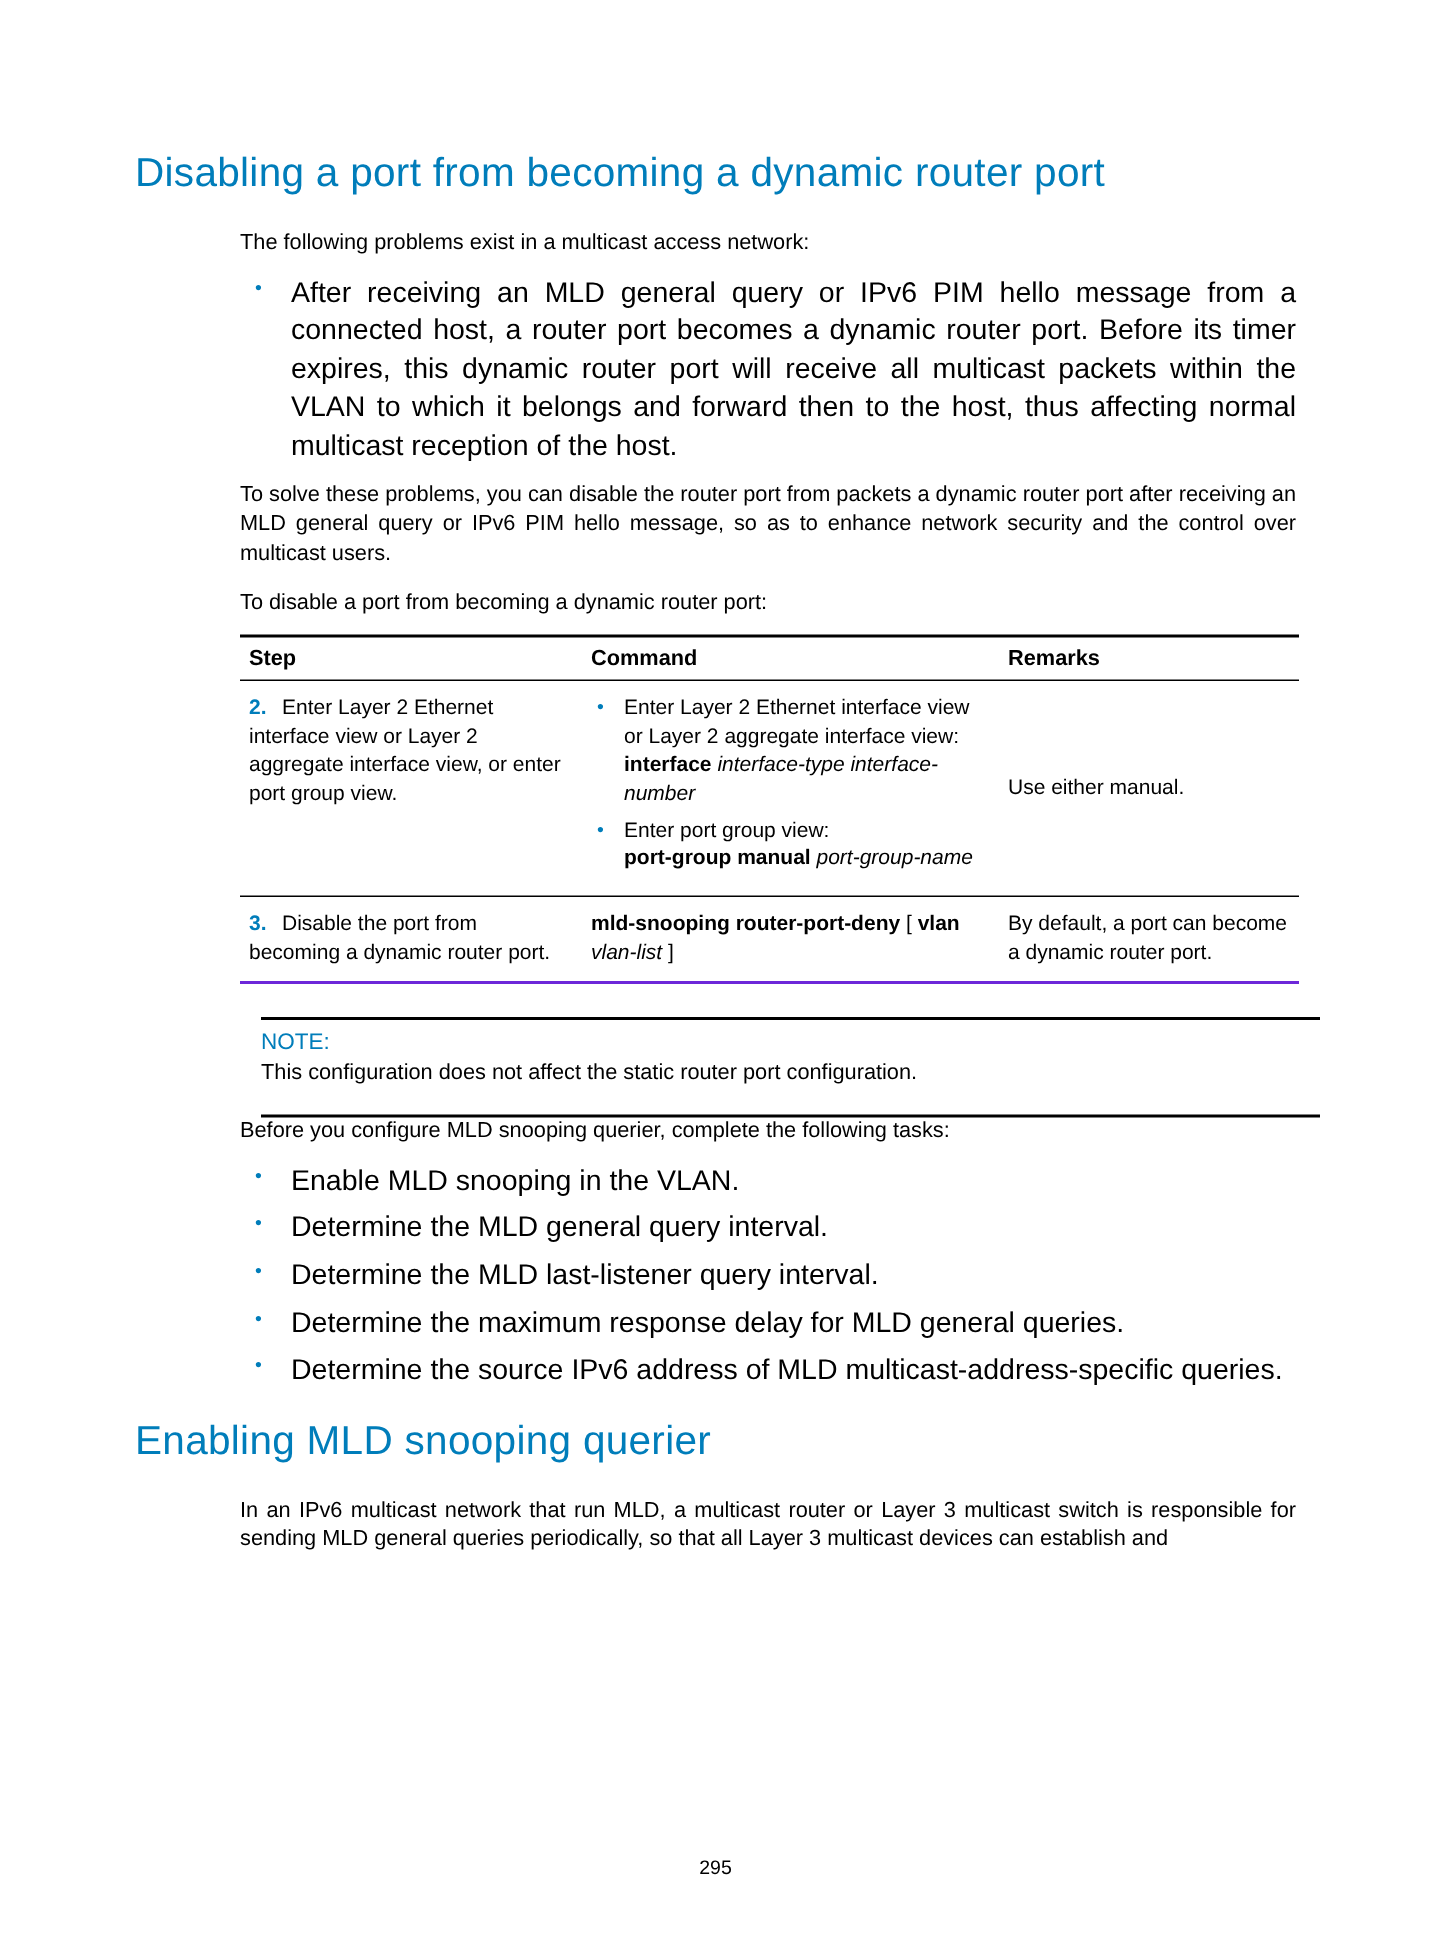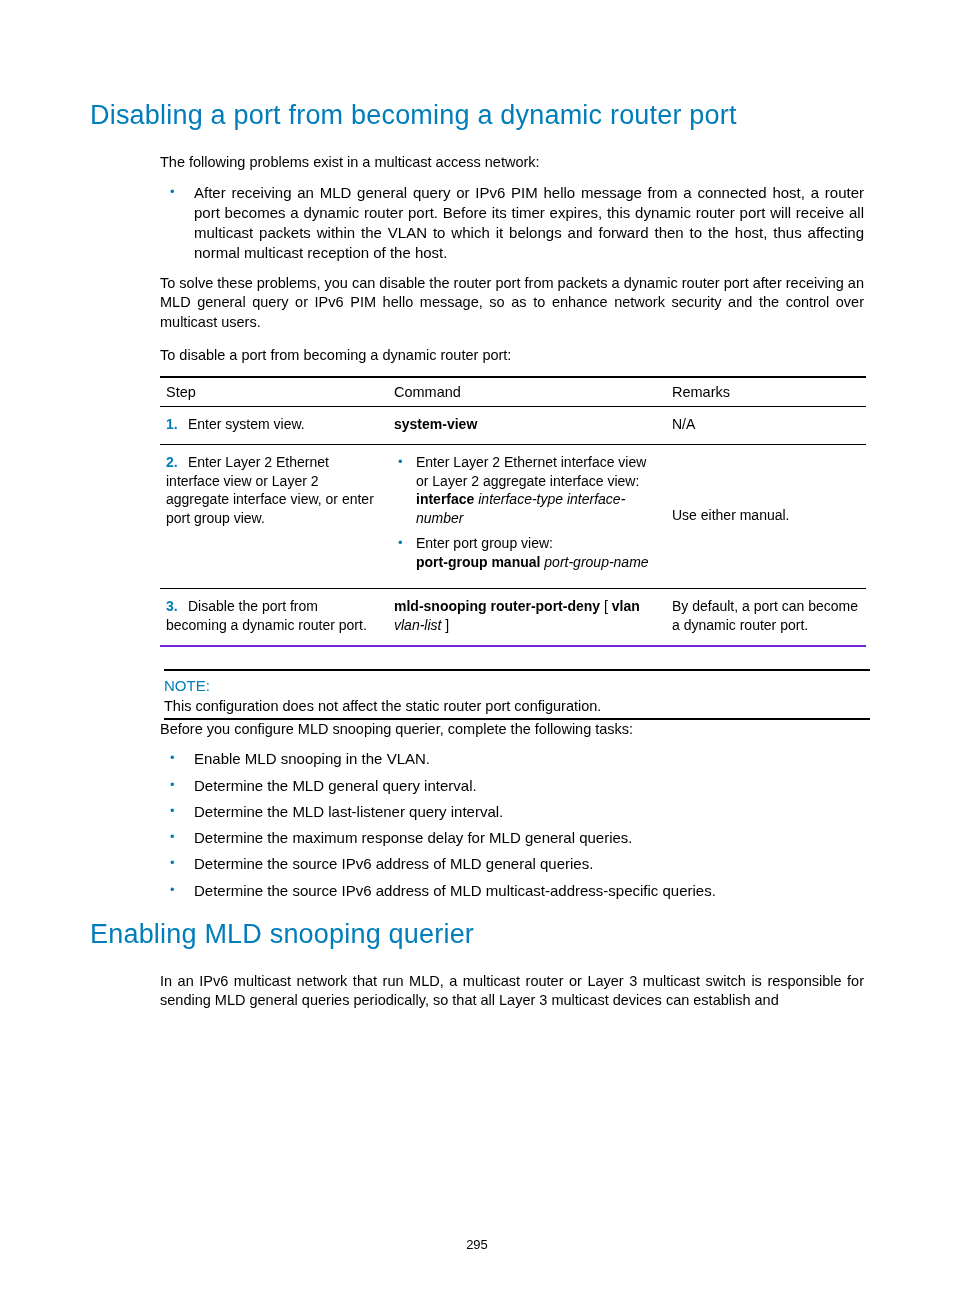--- a/index.html
+++ b/index.html
@@ -43,21 +43,21 @@
   }
   p.justify { text-align: justify; }
   ul.bullets {
     list-style: none;
     padding: 0;
     margin: 0 0 10px 0;
   }
   ul.bullets > li {
     position: relative;
     padding-left: 34px;
-    font-size: 15px;
+    font-size: 19px;
     line-height: 1.35;
     margin-bottom: 8px;
     text-align: justify;
   }
   ul.bullets > li::before {
     content: "•";
     color: #007dba;
     position: absolute;
     left: 10px;
     top: 0;
@@ -68,21 +68,21 @@
 
   
   table.steps {
     width: 706px;
     border-collapse: collapse;
     margin: 10px 0 0 0;
     font-size: 14px;
   }
   table.steps thead th {
     text-align: left;
-    font-weight: 400;
+    font-weight: 700;
     font-size: 14.5px;
     padding: 6px 6px 6px 6px;
     border-top: 2px solid #000;
     border-bottom: 1.5px solid #000;
   }
   table.steps tbody td {
     vertical-align: top;
     padding: 8px 6px 10px 6px;
     border-bottom: 1px solid #000;
     font-size: 14px;
@@ -114,22 +114,22 @@
     left: 4px;
     top: 0;
     font-size: 13px;
   }
   .bold { font-weight: 700; }
   .ital { font-style: italic; }
 
   .notebox {
     border-top: 2px solid #000;
     border-bottom: 2px solid #000;
-    margin: 22px 0 0 4px;
-    padding: 6px 0 4px 0;
+    margin: 22px 0 0 14px;
+    padding: 6px 0 20px 0;
     width: 706px;
   }
   .notebox .label {
     color: #007dba;
     font-size: 15px;
     margin: 0 0 4px 0;
   }
   .notebox .text {
     font-size: 14.5px;
     margin: 0;
@@ -174,27 +174,20 @@
       <thead>
         <tr>
           <th>Step</th>
           <th>Command</th>
           <th>Remarks</th>
         </tr>
       </thead>
       <tbody>
         <tr>
           <td>
-            <span class="stepnum">1.</span><span>Enter system view.</span>
-          </td>
-          <td><span class="bold">system-view</span></td>
-          <td>N/A</td>
-        </tr>
-        <tr>
-          <td>
             <span class="stepnum">2.</span><span>Enter Layer 2 Ethernet interface view or Layer 2 aggregate interface view, or enter port group view.</span>
           </td>
           <td>
             <ul class="cmd-bullets">
               <li>
                 <span>Enter Layer 2 Ethernet interface view or Layer 2 aggregate interface view:</span><br>
                 <span class="bold">interface</span>
                 <span class="ital">interface-type interface-number</span>
               </li>
               <li>
@@ -226,21 +219,20 @@
   </div>
 
 
   <div class="body-indent">
     <p class="body">Before you configure MLD snooping querier, complete the following tasks:</p>
     <ul class="bullets tight">
       <li>Enable MLD snooping in the VLAN.</li>
       <li>Determine the MLD general query interval.</li>
       <li>Determine the MLD last-listener query interval.</li>
       <li>Determine the maximum response delay for MLD general queries.</li>
-      <li>Determine the source IPv6 address of MLD general queries.</li>
       <li>Determine the source IPv6 address of MLD multicast-address-specific queries.</li>
     </ul>
   </div>
 
   <h2 class="h2" style="margin-top:18px;">Enabling MLD snooping querier</h2>
 
   <div class="body-indent">
     <p class="body justify">In an IPv6 multicast network that run MLD, a multicast router or Layer 3 multicast switch is responsible for sending MLD general queries periodically, so that all Layer 3 multicast devices can establish and</p>
   </div>
 

